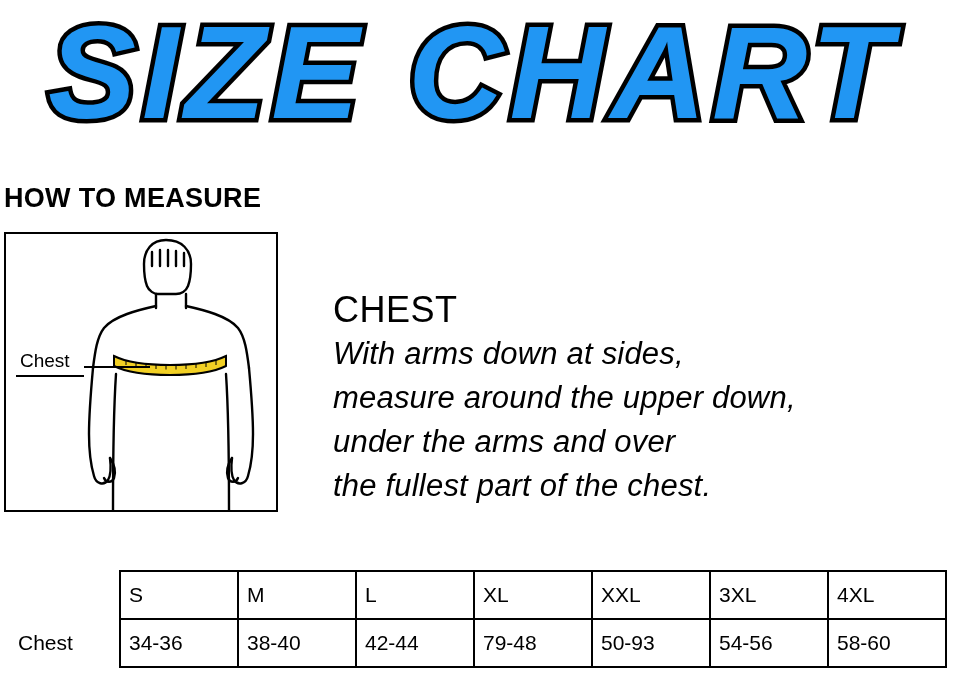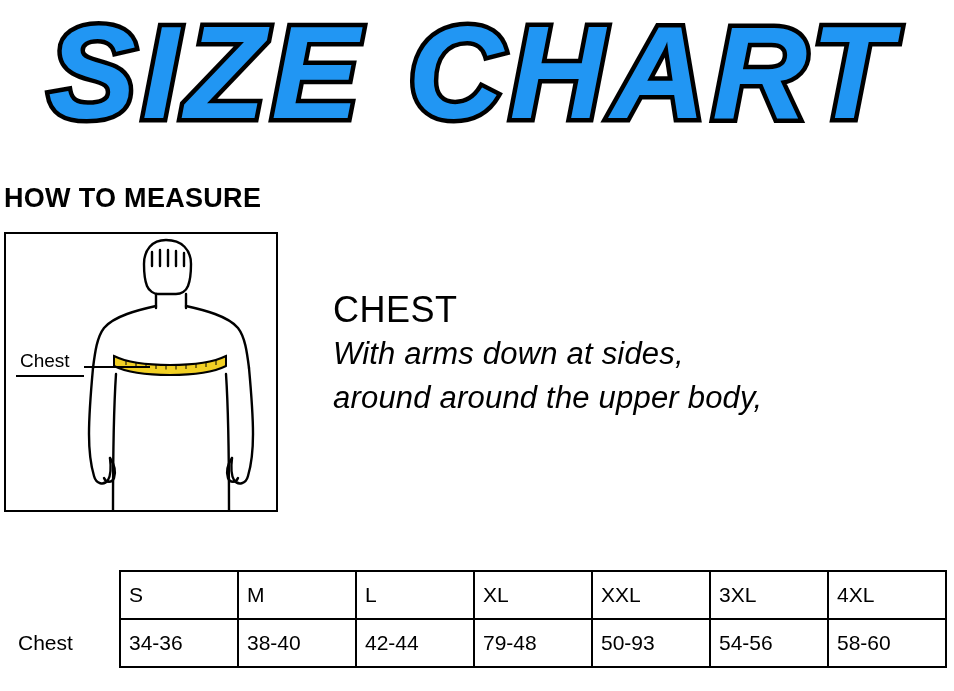--- a/index.html
+++ b/index.html
@@ -171,21 +171,23 @@
   </svg>
 </div>
 
 <div class="chest-label">Chest</div>
 <div class="chest-underline"></div>
 <div class="chest-leader"></div>
 
 <div class="desc">
   <div class="desc-title">CHEST</div>
   <div class="desc-body">With arms down at sides,</div>
-  <div class="desc-body">around around the upper body,</div>
+  <div class="desc-body">measure around the upper down,</div>
+  <div class="desc-body">under the arms and over</div>
+  <div class="desc-body">the fullest part of the chest.</div>
 </div>
 
 <table class="size-table">
   <tbody>
     <tr>
       <td class="rowhead blank"></td>
       <td>S</td>
       <td>M</td>
       <td>L</td>
       <td>XL</td>

